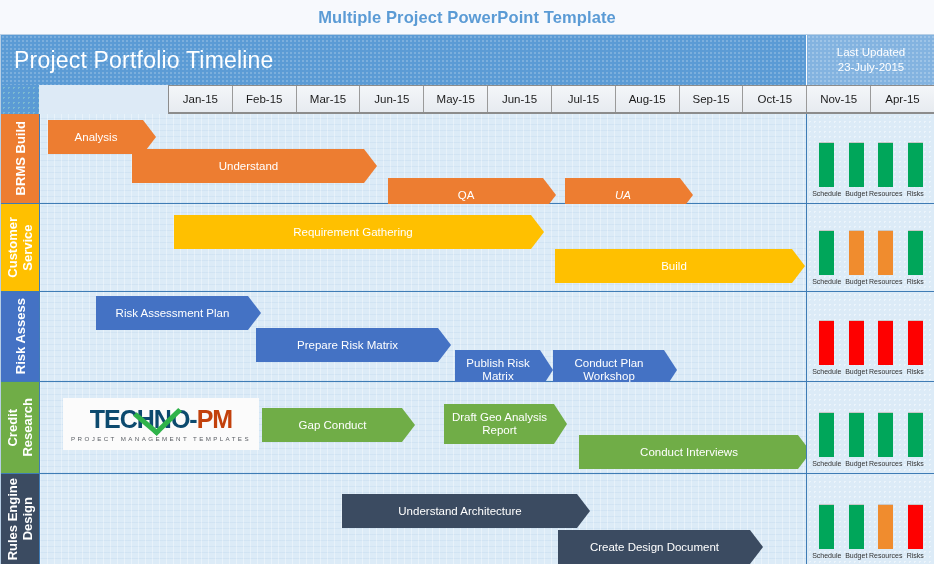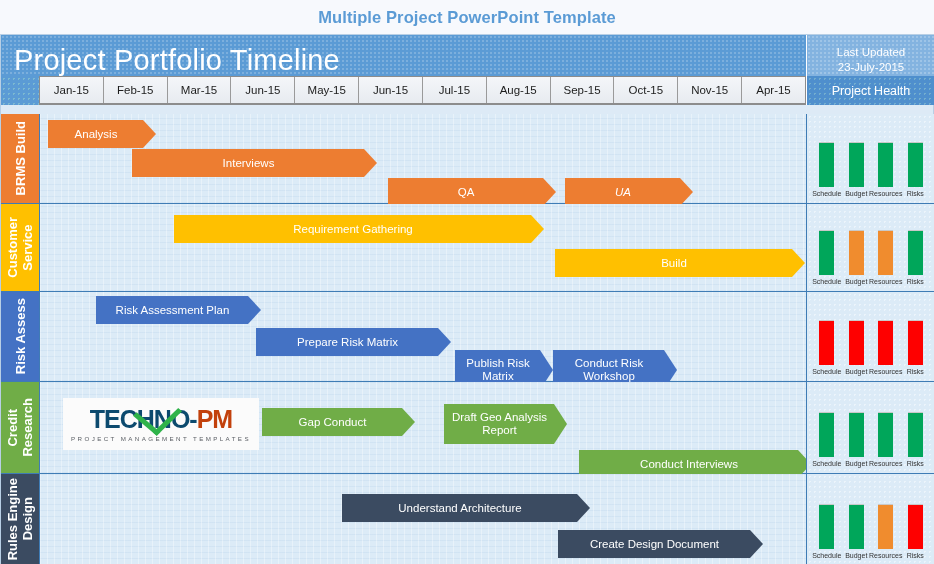--- a/index.html
+++ b/index.html
@@ -33,36 +33,36 @@
   .hdr-main{
     flex:0 0 806px;
     background:#5b9bd5;
     background-image:radial-gradient(rgba(255,255,255,.20) 1px, transparent 1px);
     background-size:4px 4px;
     display:flex;align-items:center;
     box-sizing:border-box;
     border-right:1px solid #ffffff;
   }
   .hdr-main span{
-    color:#ffffff;font-size:29px;
+    color:#ffffff;font-size:23px;
     padding-left:13px;letter-spacing:.2px;
   }
   .hdr-side{
     flex:1 1 auto;
     background:#83b3e0;
     background-image:radial-gradient(rgba(255,255,255,.22) 1px, transparent 1px);
     background-size:4px 4px;
     display:flex;flex-direction:column;
     align-items:center;justify-content:center;
     color:#fff;font-size:11.5px;line-height:15px;
     box-sizing:border-box;
   }
   
   .monthrow{
-    position:absolute;left:0;top:41px;width:934px;height:29px;
+    position:absolute;left:0;top:50px;width:934px;height:29px;
     display:flex;
     justify-content:space-between;
   }
   .mr-corner{
     flex:0 0 38px;
     background:#5b9bd5;
     background-image:radial-gradient(rgba(200,255,200,.30) 1px, transparent 1px);
     background-size:5px 5px;
   }
   .mr-months{
@@ -146,21 +146,21 @@
     background-image:radial-gradient(rgba(255,255,255,.25) 1px, transparent 1px);
     background-size:4px 4px;
   }
   .hlabel{
     font-size:7px;color:#333;margin-top:3px;
     white-space:nowrap;
   }
   
   .bar{
     position:absolute;
-    height:28px;
+    height:34px;
     box-sizing:border-box;
     display:flex;align-items:center;justify-content:center;
     color:#fff;font-size:11.5px;
     text-align:center;line-height:13px;
     padding-right:12px;
     clip-path:polygon(0 0, calc(100% - 13px) 0, 100% 50%, calc(100% - 13px) 100%, 0 100%);
     background-image:radial-gradient(rgba(255,255,255,.22) 1px, transparent 1px);
     background-size:5px 5px;
     filter:drop-shadow(0.7px 0.7px 0 #3f7cb5) drop-shadow(-0.7px -0.7px 0 #3f7cb5);
   }
@@ -220,31 +220,30 @@
         <div class="mcell">Jun-15</div>
         <div class="mcell">May-15</div>
         <div class="mcell">Jun-15</div>
         <div class="mcell">Jul-15</div>
         <div class="mcell">Aug-15</div>
         <div class="mcell">Sep-15</div>
         <div class="mcell">Oct-15</div>
         <div class="mcell">Nov-15</div>
         <div class="mcell">Apr-15</div>
       </div>
-    <div class="mr-health">Project Health</div>
   </div>
 
   <div class="body" id="rows">
       <div class="row" style="height: 90px;">
         <div class="rowlabel" style="background: rgb(237, 125, 49);">
           <span>BRMS Build</span>
         </div>
         <div class="track">
           <div class="bar" style="left: 8px; width: 108px; top: 6px; background: rgb(237, 125, 49);">Analysis</div>
-          <div class="bar" style="left: 92px; width: 245px; top: 35px; background: rgb(237, 125, 49);">Interviews</div>
+          <div class="bar" style="left: 92px; width: 245px; top: 35px; background: rgb(237, 125, 49);">Understand</div>
           <div class="bar" style="left: 348px; width: 168px; top: 64px; background: rgb(237, 125, 49);">QA</div>
           <div class="bar" style="left: 525px; width: 128px; top: 64px; background: rgb(237, 125, 49); font-style: italic;">UA</div>
         </div>
         <div class="health">
           <div class="hitem">
             <div class="hbar" style="background: rgb(0, 166, 90);"></div>
             <div class="hlabel">Schedule</div>
           </div>
           <div class="hitem">
             <div class="hbar" style="background: rgb(0, 166, 90);"></div>
@@ -289,21 +288,21 @@
         </div>
       </div>
       <div class="row" style="height: 90px;">
         <div class="rowlabel" style="background: rgb(68, 114, 196);">
           <span>Risk Assess</span>
         </div>
         <div class="track">
           <div class="bar" style="left: 56px; width: 165px; top: 4px; background: rgb(68, 114, 196);">Risk Assessment Plan</div>
           <div class="bar" style="left: 216px; width: 195px; top: 36px; background: rgb(68, 114, 196);">Prepare Risk Matrix</div>
           <div class="bar" style="left: 415px; width: 98px; top: 58px; height: 40px; background: rgb(68, 114, 196);">Publish Risk Matrix</div>
-          <div class="bar" style="left: 513px; width: 124px; top: 58px; height: 40px; background: rgb(68, 114, 196);">Conduct Risk Workshop</div>
+          <div class="bar" style="left: 513px; width: 124px; top: 58px; height: 40px; background: rgb(68, 114, 196);">Conduct Plan Workshop</div>
         </div>
         <div class="health">
           <div class="hitem">
             <div class="hbar" style="background: rgb(254, 0, 0);"></div>
             <div class="hlabel">Schedule</div>
           </div>
           <div class="hitem">
             <div class="hbar" style="background: rgb(254, 0, 0);"></div>
             <div class="hlabel">Budget</div>
           </div>
@@ -318,21 +317,21 @@
         </div>
       </div>
       <div class="row" style="height: 92px;">
         <div class="rowlabel" style="background: rgb(112, 173, 71);">
           <span>Credit
 Research</span>
         </div>
         <div class="track">
           <div class="bar" style="left: 222px; width: 153px; top: 26px; background: rgb(112, 173, 71);">Gap Conduct</div>
           <div class="bar" style="left: 404px; width: 123px; top: 22px; height: 40px; background: rgb(112, 173, 71);">Draft Geo Analysis Report</div>
-          <div class="bar" style="left: 539px; width: 232px; top: 53px; background: rgb(112, 173, 71); margin-top: 15px;">Conduct Interviews</div>
+          <div class="bar" style="left: 539px; width: 232px; top: 53px; background: rgb(112, 173, 71);">Conduct Interviews</div>
         </div>
         <div class="health">
           <div class="hitem">
             <div class="hbar" style="background: rgb(0, 166, 90);"></div>
             <div class="hlabel">Schedule</div>
           </div>
           <div class="hitem">
             <div class="hbar" style="background: rgb(0, 166, 90);"></div>
             <div class="hlabel">Budget</div>
           </div>

